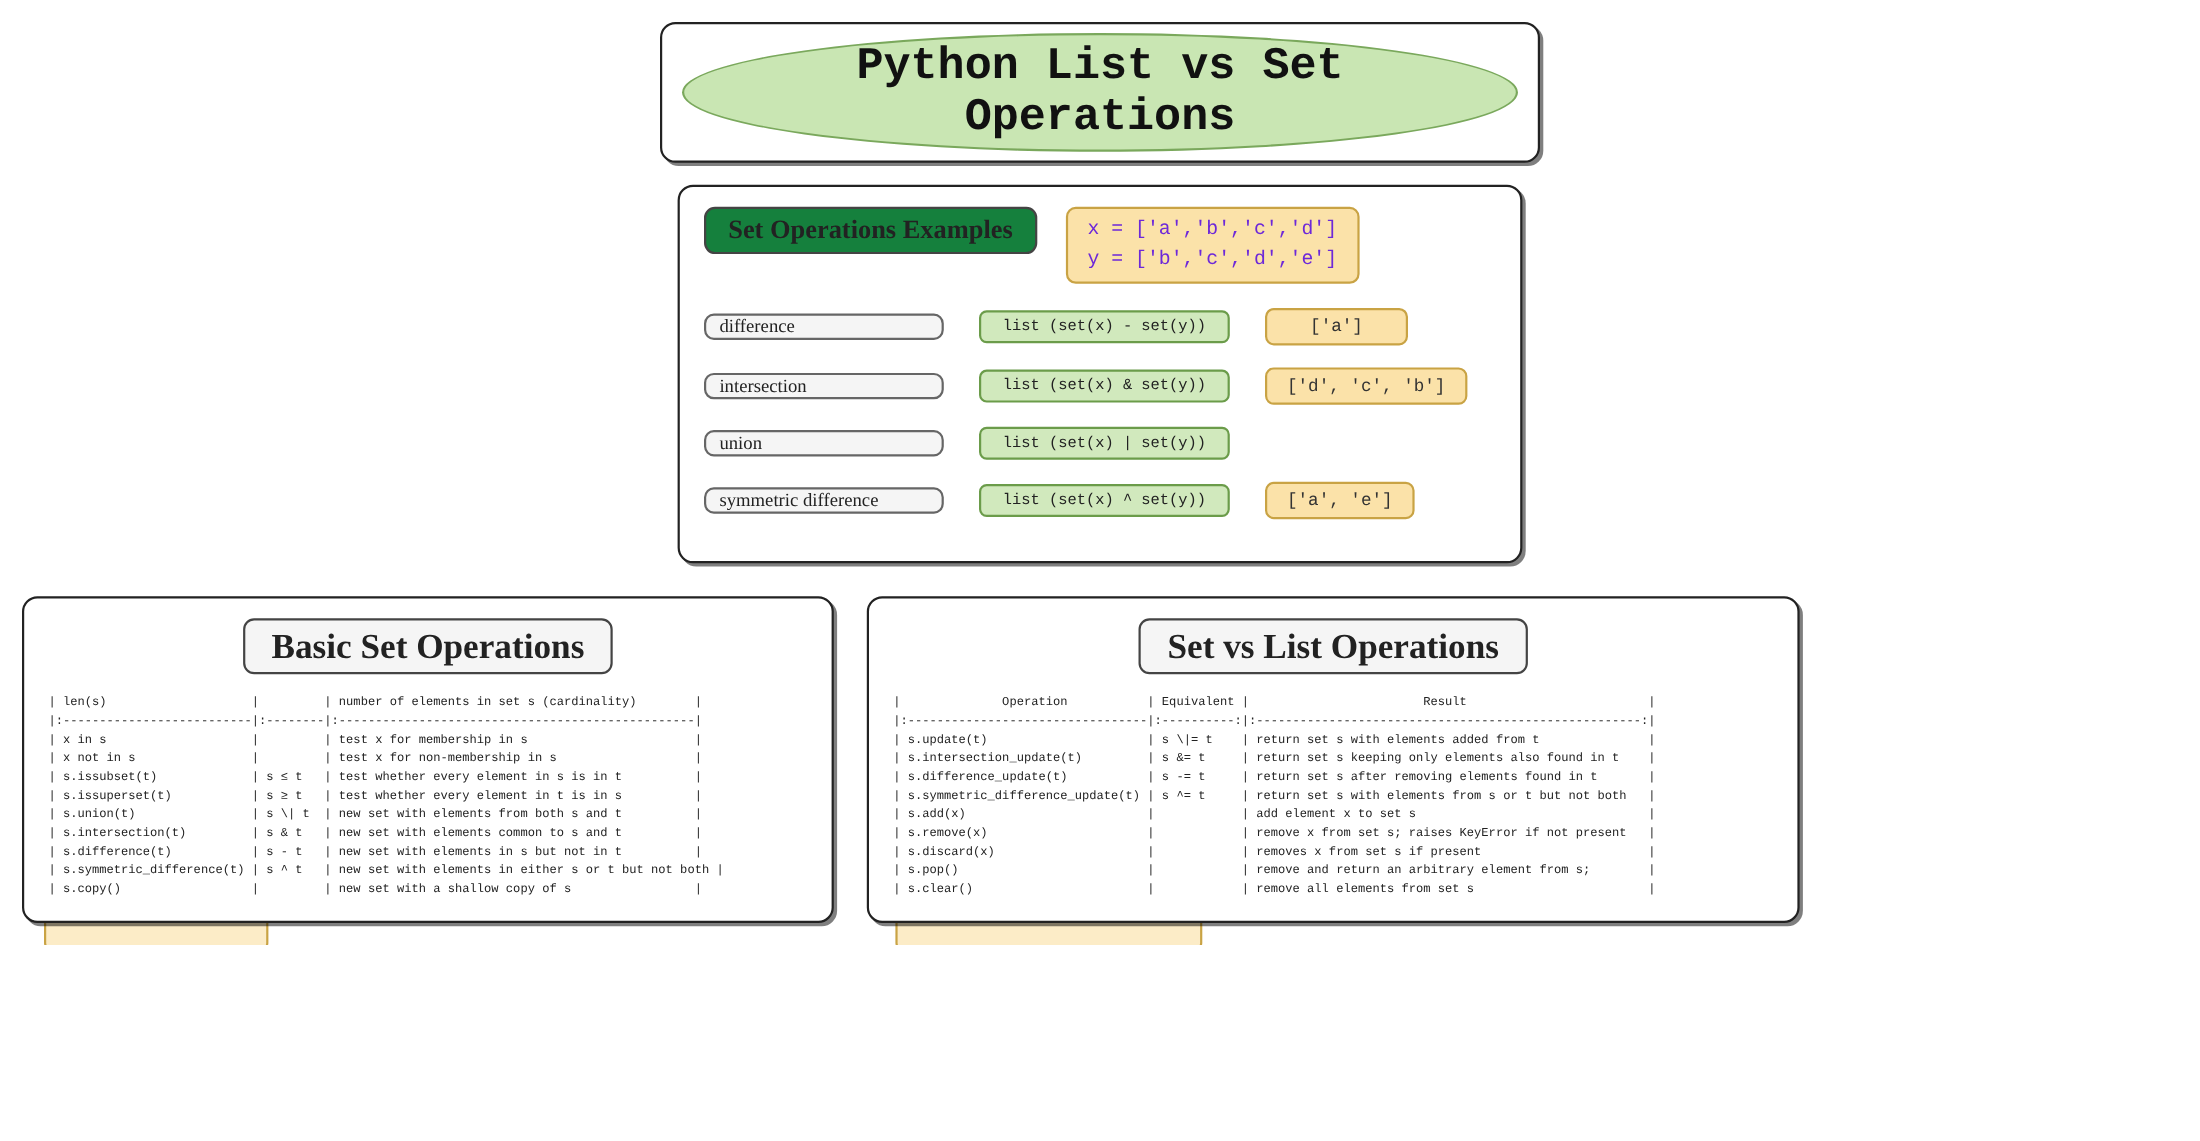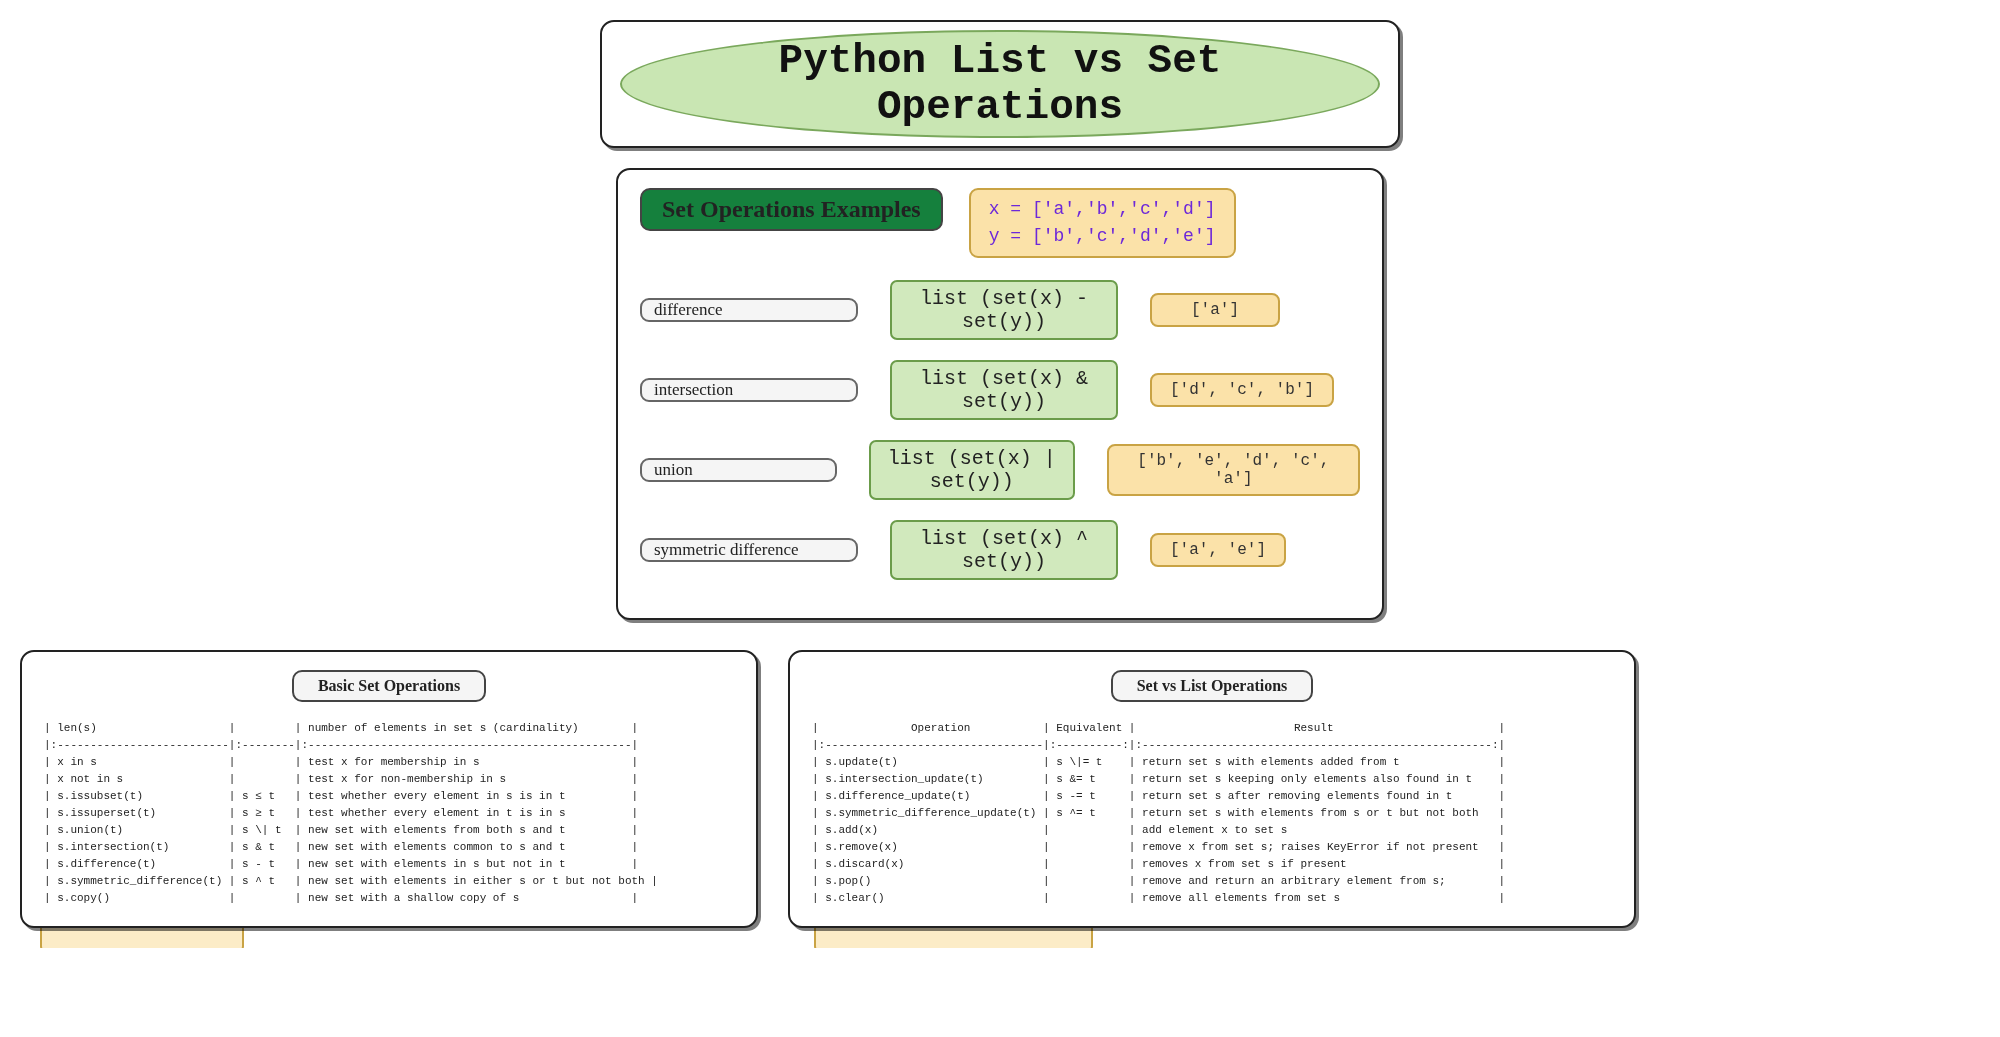--- a/index.html
+++ b/index.html
@@ -84,21 +84,21 @@
     color: #222;
   }
   .code-box {
     width: 200px;
     text-align: center;
     border: 2px solid #6b9c4a;
     background: #d1e9bd;
     border-radius: 7px;
     padding: 5px 12px;
     font-family: 'Courier New', monospace;
-    font-size: 20px;
+    font-size: 14px;
     color: #222;
   }
   .result-box {
     min-width: 90px;
     text-align: center;
     border: 2px solid #c9a344;
     background: #fbe2a9;
     border-radius: 8px;
     padding: 6px 18px;
     font-family: 'Courier New', monospace;
@@ -116,21 +116,21 @@
   .table-panel.left { width: 690px; }
   .table-panel.right { width: 800px; }
   .table-title {
     display: block;
     width: fit-content;
     margin: 0 auto 18px auto;
     border: 2px solid #444;
     border-radius: 10px;
     background: #f5f5f5;
     padding: 5px 24px;
-    font-size: 16px;
+    font-size: 32px;
     font-weight: bold;
     color: #222;
   }
   .ascii-table {
     font-family: 'Courier New', monospace;
     font-size: 11px;
     line-height: 1.55;
     color: #222;
     white-space: pre;
     position: relative;
@@ -170,21 +170,20 @@
 
   <div class="ex-row">
     <div class="label-box">intersection</div>
     <div class="code-box">list (set(x) &amp; set(y))</div>
     <div class="result-box">['d', 'c', 'b']</div>
   </div>
 
   <div class="ex-row">
     <div class="label-box">union</div>
     <div class="code-box">list (set(x) | set(y))</div>
-    <div class="result-box">['b', 'e', 'd', 'c', 'a']</div>
   </div>
 
   <div class="ex-row">
     <div class="label-box">symmetric difference</div>
     <div class="code-box">list (set(x) ^ set(y))</div>
     <div class="result-box">['a', 'e']</div>
   </div>
 </div>
 
 <div class="bottom-row">

